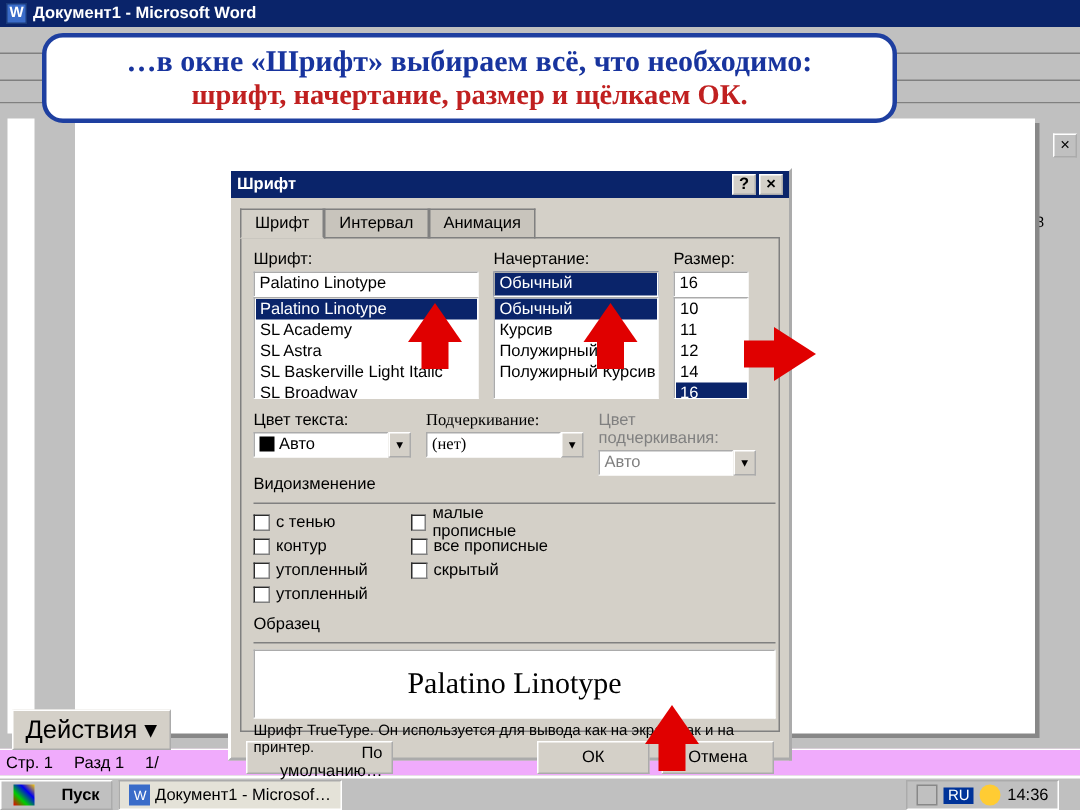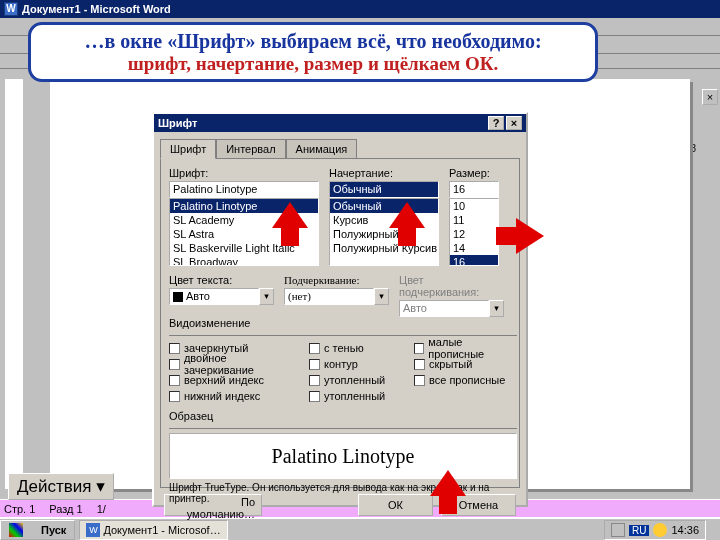--- a/index.html
+++ b/index.html
@@ -263,38 +263,20 @@
         <div class="drop">
           <div class="txt" style="color:#808080;">Авто</div>
           <div class="db">▾</div>
         </div>
       </div>
     </div>
 
     <div style="margin-top:0;">Видоизменение</div>
     <div class="group-line"></div>
     <div class="field-row">
-      <div class="col" style="width:130px;">
-        <div class="chk">
-            <span class="box"></span>
-            <span>зачеркнутый</span>
-          </div>
-        <div class="chk">
-            <span class="box"></span>
-            <span>двойное зачеркивание</span>
-          </div>
-        <div class="chk">
-            <span class="box"></span>
-            <span>верхний индекс</span>
-          </div>
-        <div class="chk">
-            <span class="box"></span>
-            <span>нижний индекс</span>
-          </div>
-      </div>
       <div class="col" style="width:95px;">
         <div class="chk">
             <span class="box"></span>
             <span>с тенью</span>
           </div>
         <div class="chk">
             <span class="box"></span>
             <span>контур</span>
           </div>
         <div class="chk">
@@ -306,25 +288,25 @@
             <span>утопленный</span>
           </div>
       </div>
       <div class="col" style="width:100px;">
         <div class="chk">
             <span class="box"></span>
             <span>малые прописные</span>
           </div>
         <div class="chk">
             <span class="box"></span>
+            <span>все прописные</span>
+          </div>
+        <div class="chk">
+            <span class="box"></span>
             <span>скрытый</span>
-          </div>
-        <div class="chk">
-            <span class="box"></span>
-            <span>все прописные</span>
           </div>
       </div>
     </div>
 
     <div style="margin-top:6px;">Образец</div>
     <div class="group-line"></div>
     <div class="sample-box">Palatino Linotype</div>
     <div class="hint">Шрифт TrueType. Он используется для вывода как на экран, так и на принтер.</div>
   </div>
 

